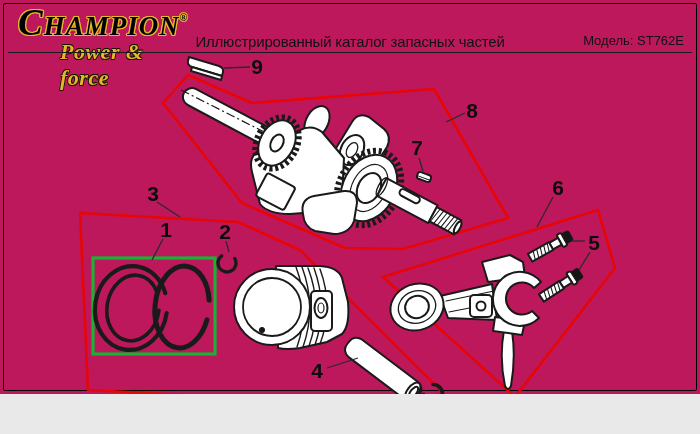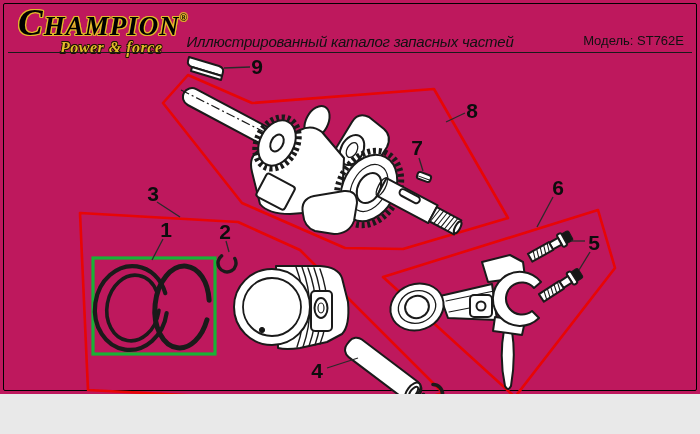--- a/index.html
+++ b/index.html
@@ -9,24 +9,24 @@
   .border-frame{position:absolute;inset:3px;border:1.6px solid #000;border-radius:2px;}
   .logo{left:18px;top:4px;width:175px;}
   .logo-main{font-family:"Liberation Serif",serif;font-style:italic;font-weight:bold;
     font-size:27px;line-height:1.05;letter-spacing:1px;color:#000;white-space:nowrap;
     text-shadow:-1.2px 0 var(--logo-gold),1.2px 0 var(--logo-gold),0 -1.2px var(--logo-gold),
       0 1.2px var(--logo-gold),-1px -1px var(--logo-gold),1px -1px var(--logo-gold),
       -1px 1px var(--logo-gold),1px 1px var(--logo-gold);}
   .logo-initial{font-size:37px;}
   .logo-reg{font-size:10px;vertical-align:14px;letter-spacing:0;}
   .logo-tagline{margin:-4px 0 0 42px;font-family:"Liberation Serif",serif;font-style:italic;
-    font-weight:bold;font-size:16px;letter-spacing:.5px;color:var(--logo-gold);
+    font-weight:bold;font-size:22px;letter-spacing:.5px;color:var(--logo-gold);
     text-shadow:-.8px 0 #1c1600,.8px 0 #1c1600,0 -.8px #1c1600,0 .8px #1c1600,
       -.6px -.6px #1c1600,.6px .6px #1c1600,.6px -.6px #1c1600,-.6px .6px #1c1600;}
-  .title{left:185px;width:330px;top:33px;text-align:center;font-size:15px;letter-spacing:-.2px;font-style:italic;}
+  .title{left:185px;width:330px;top:33px;text-align:center;font-size:15px;letter-spacing:-.2px;}
   .model{right:16px;top:33px;font-size:13px;}
   .rule{left:8px;right:8px;top:52px;border-top:1.6px solid #1a1a1a;height:0;}
   svg.diagram{position:absolute;left:0;top:0;}
   .red{fill:none;stroke:var(--outline-red);stroke-width:2.6;stroke-linejoin:round;}
   .green{fill:none;stroke:var(--highlight-green);stroke-width:3.2;}
   .art{fill:#fff;stroke:var(--ink);stroke-width:2;stroke-linejoin:round;stroke-linecap:round;}
   .artn{fill:none;stroke:var(--ink);stroke-linejoin:round;stroke-linecap:round;}
   .dark{fill:#161616;stroke:var(--ink);stroke-width:1;}
   .ldr{stroke:#2a2a2a;stroke-width:1.3;fill:none;}
   .callout{font-family:"Liberation Sans",sans-serif;font-weight:600;font-size:21px;

